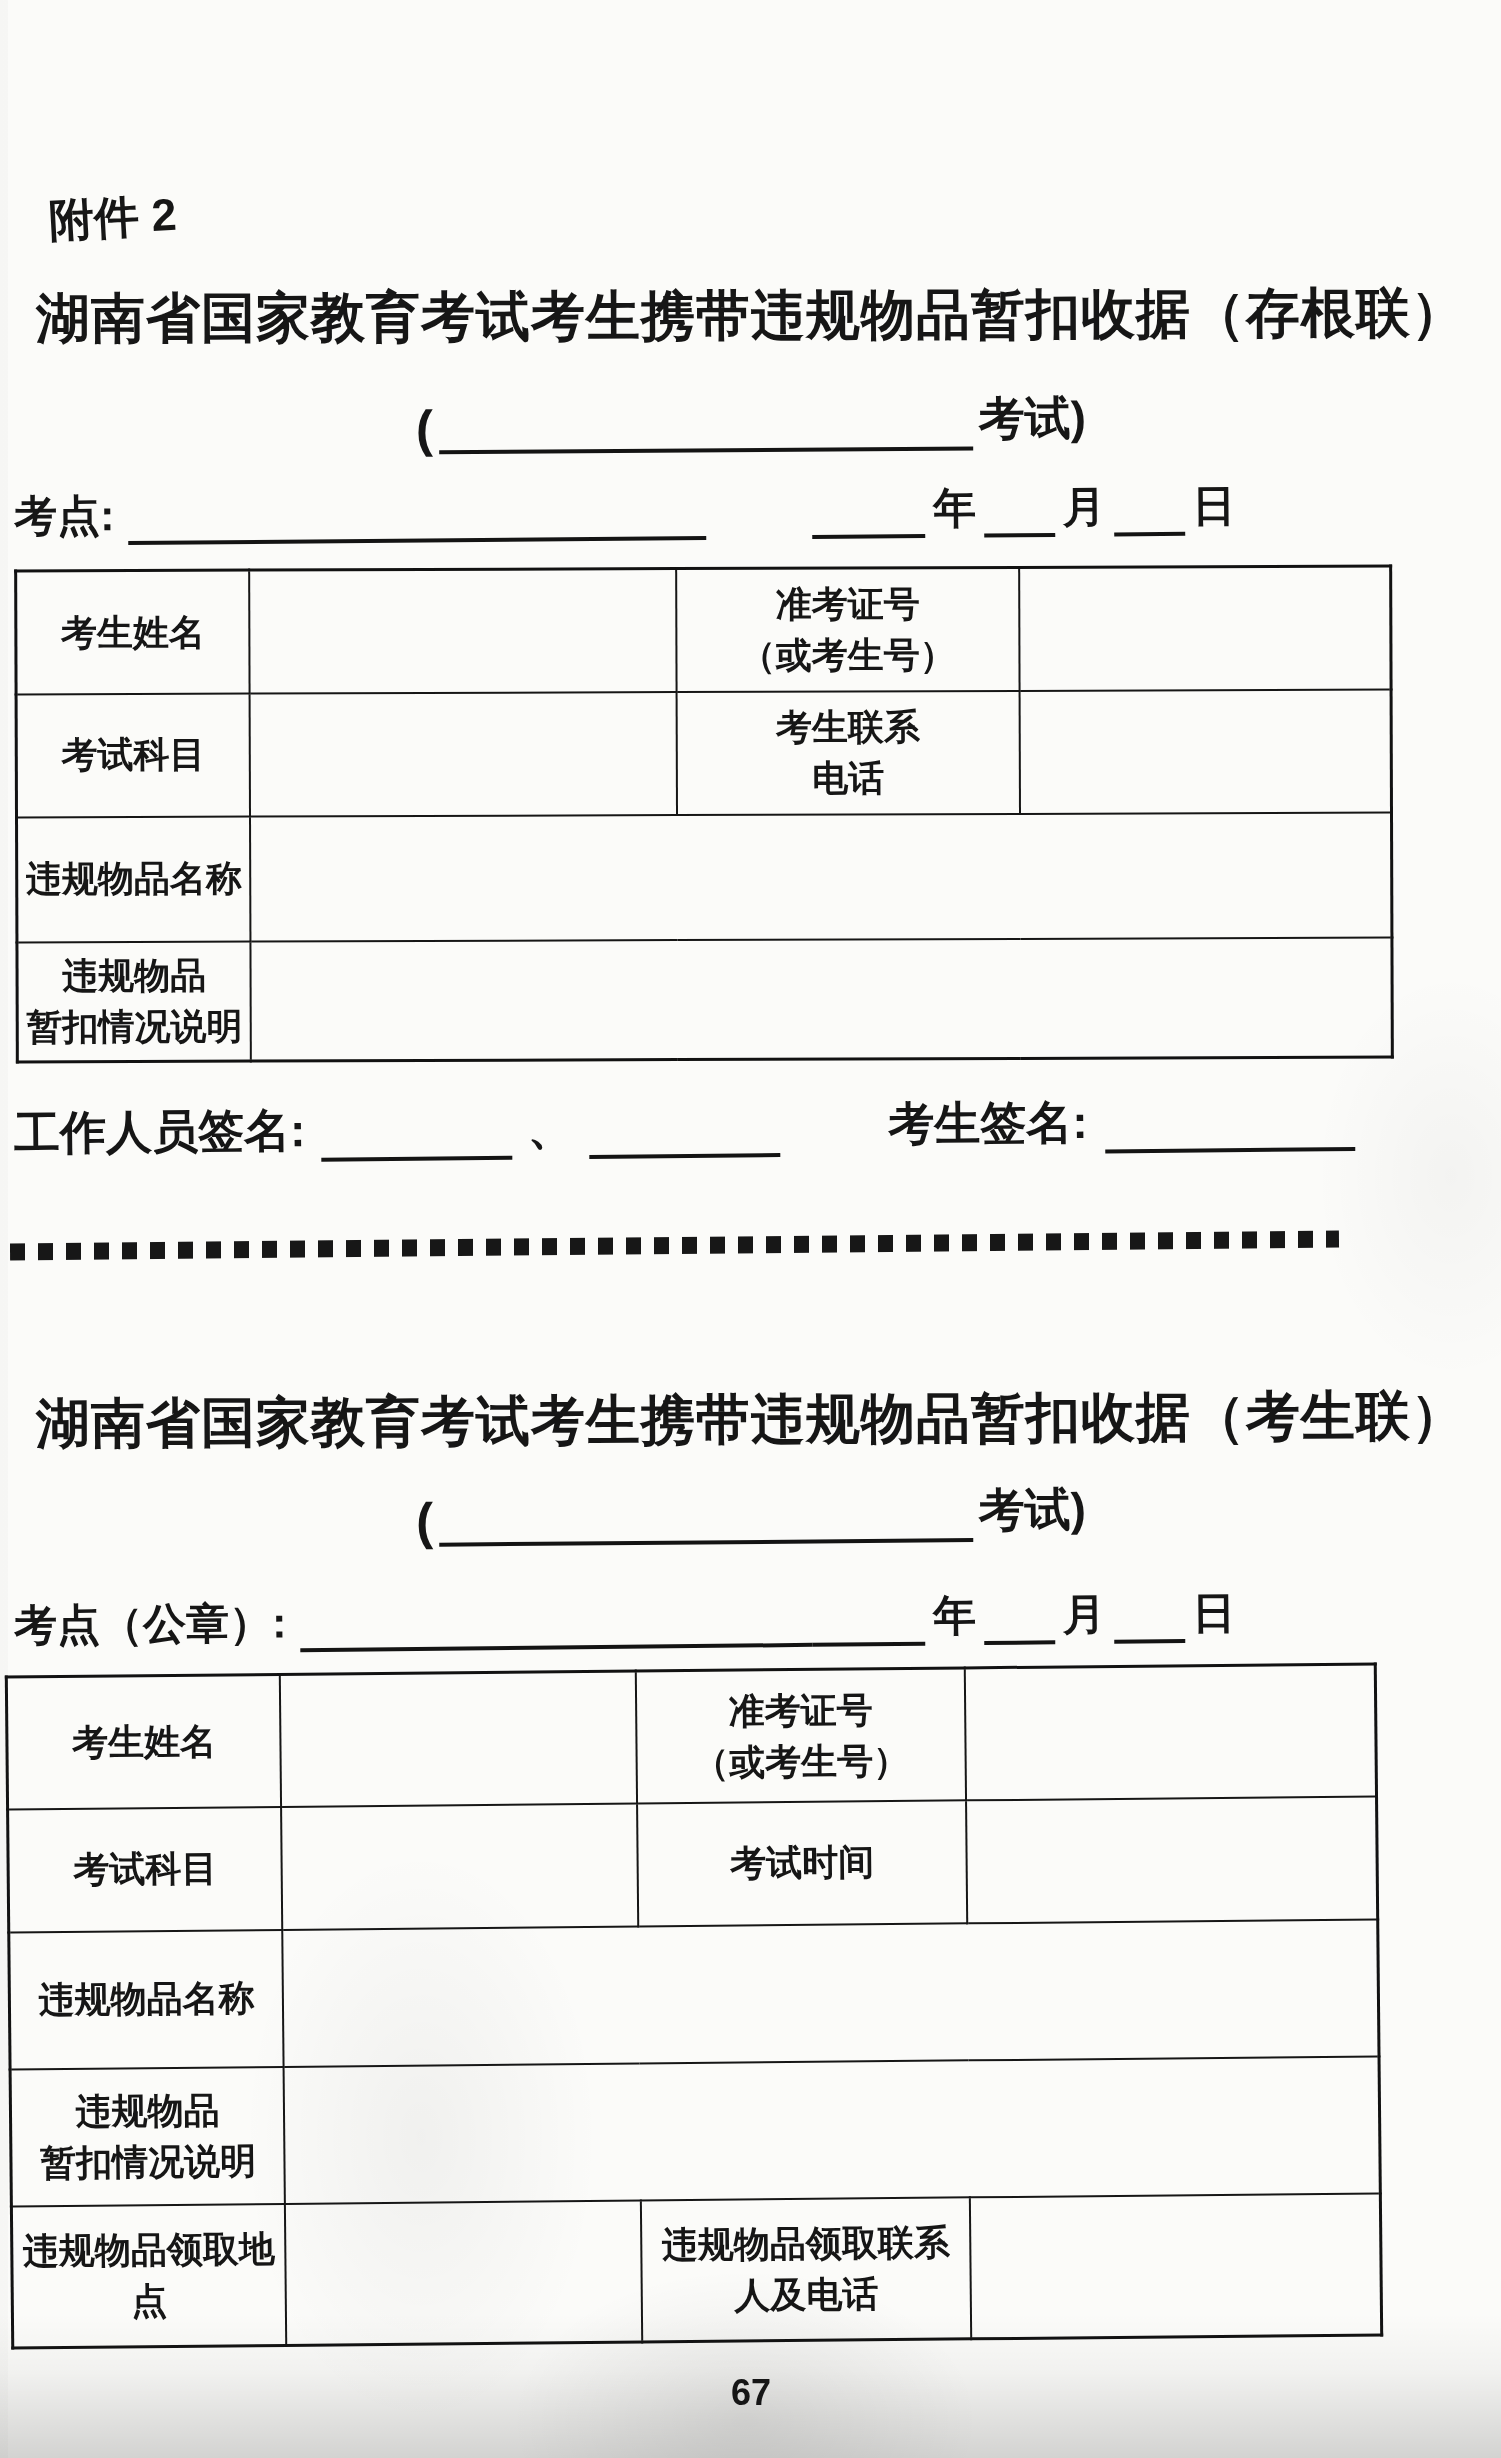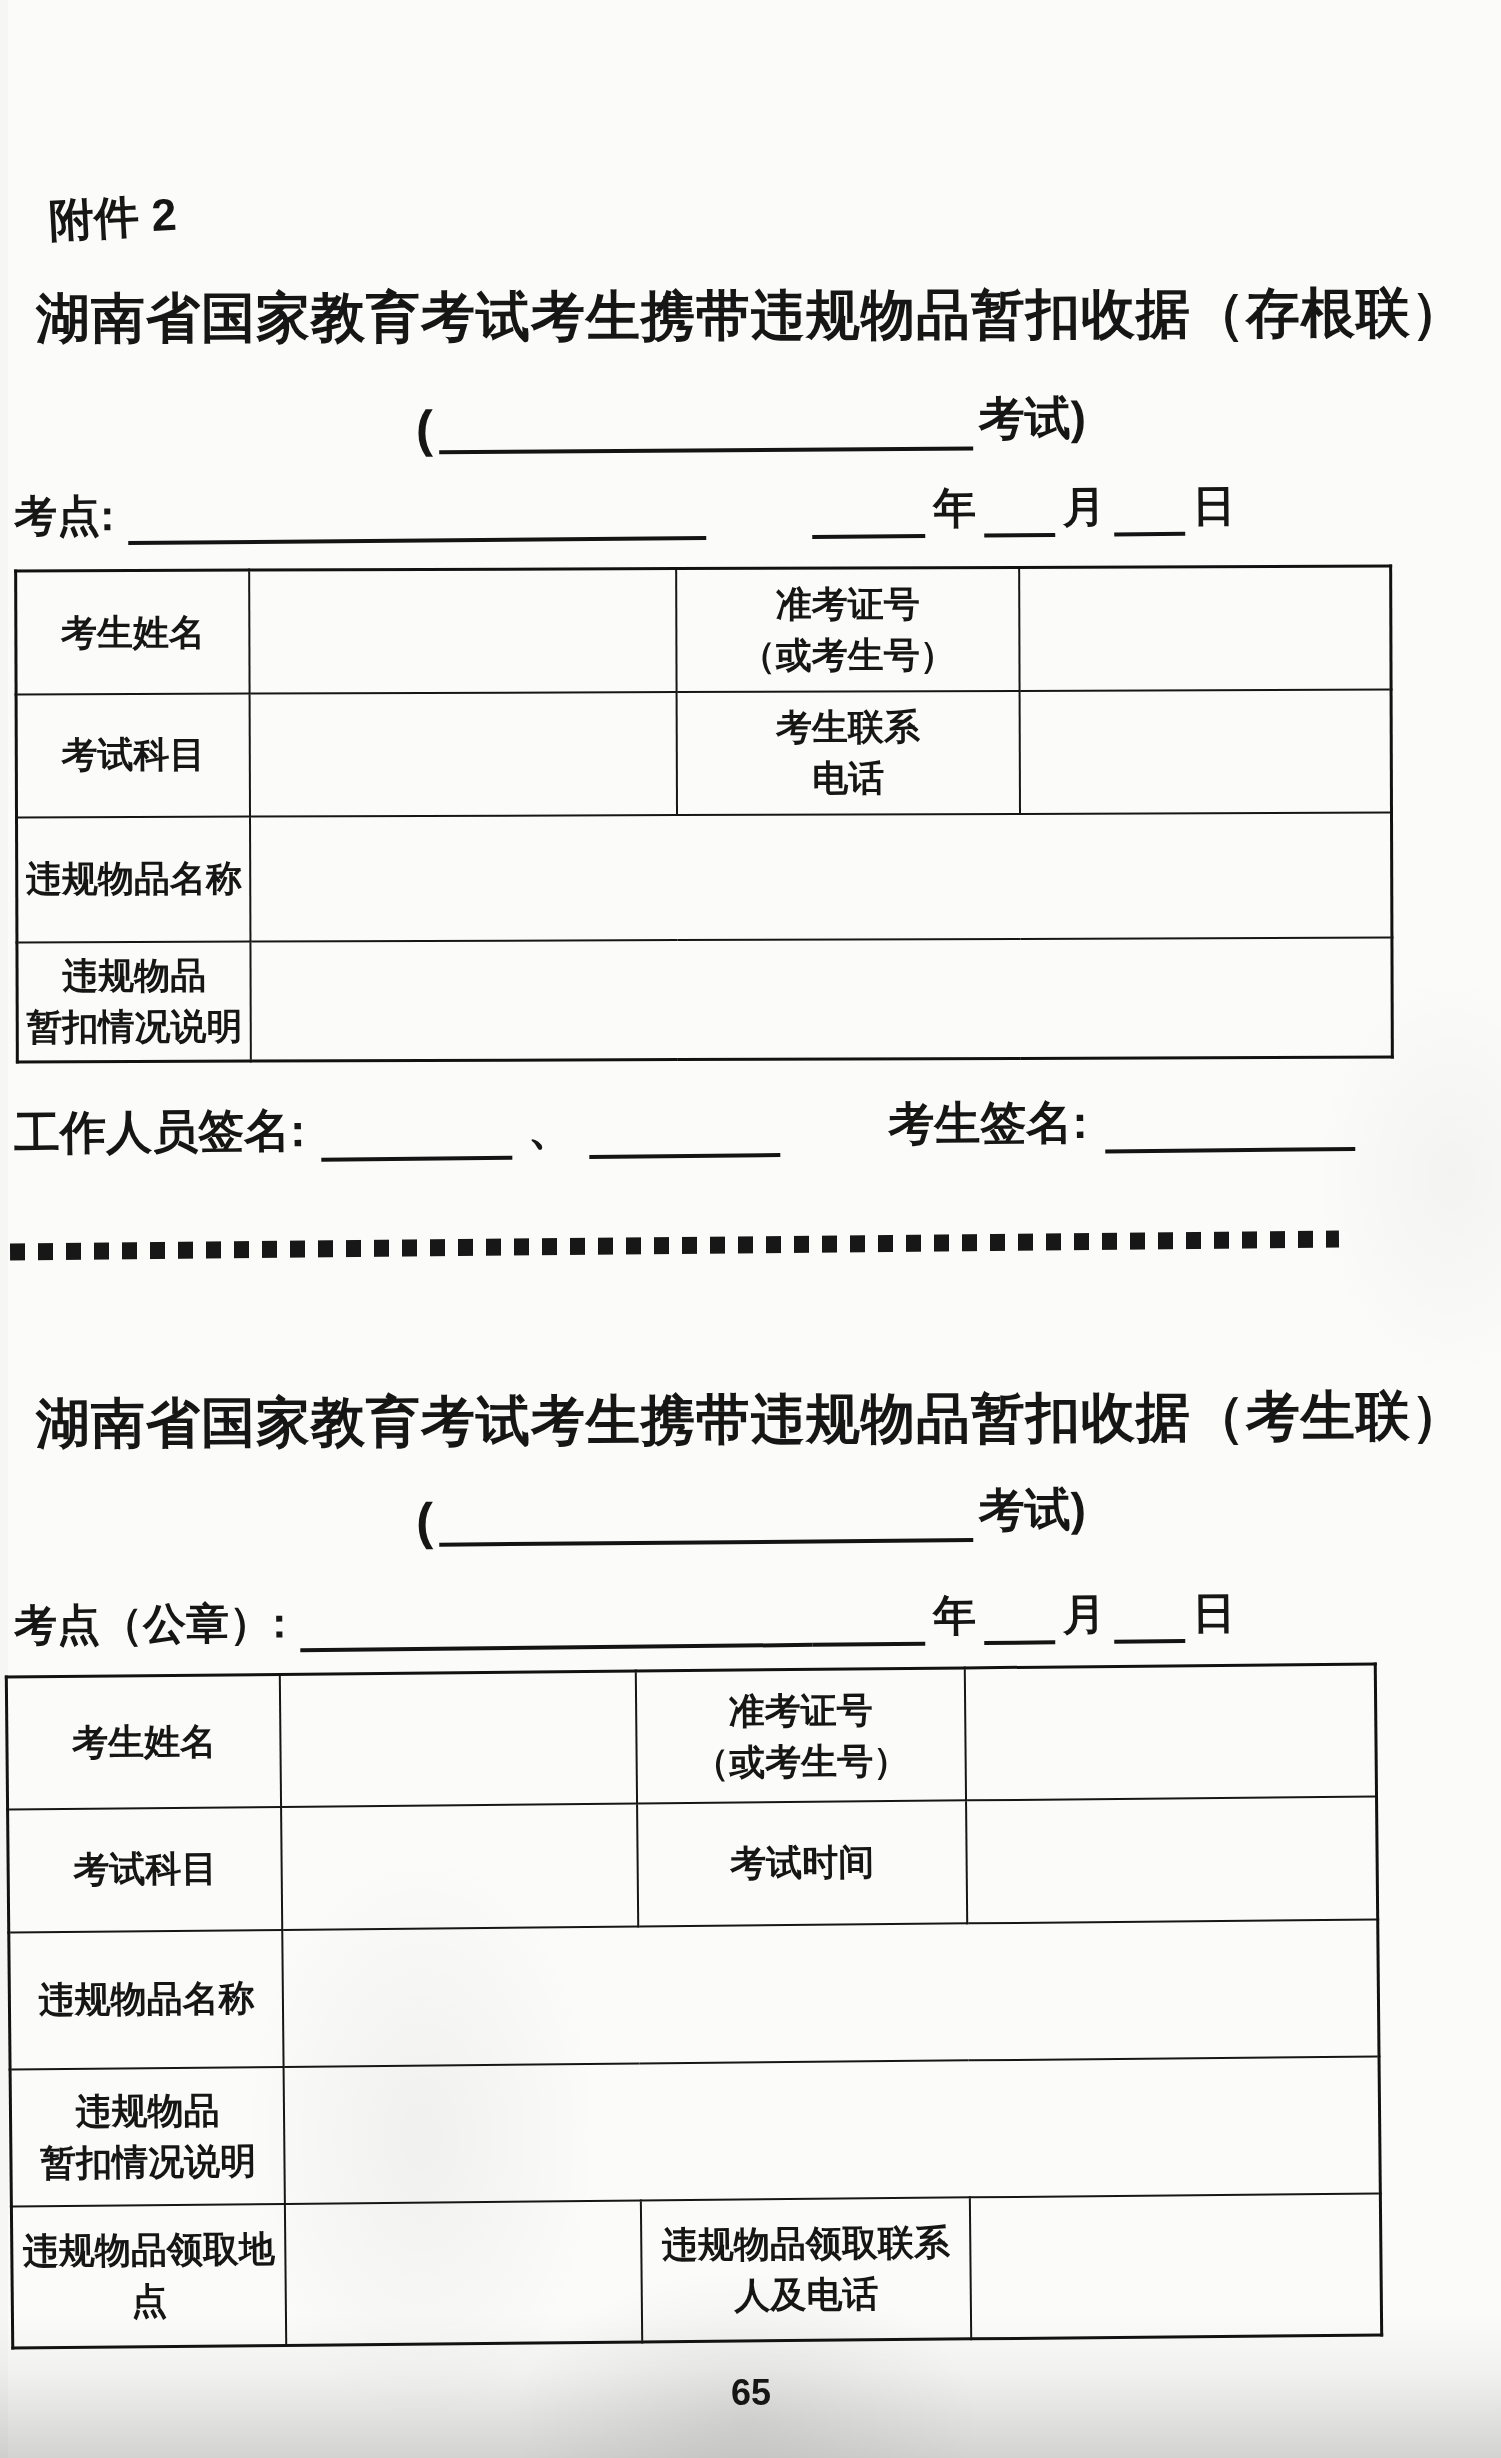--- a/index.html
+++ b/index.html
@@ -236,16 +236,16 @@
       <td></td>
       <td class="lbl">
         <span>违规物品领取联系</span>
         <span>人及电话</span>
       </td>
       <td></td>
     </tr>
   </tbody>
     </table>
 
-  <div class="page-number">65</div>
+  <div class="page-number">67</div>
 
 </div>
 
 
 </body></html>

